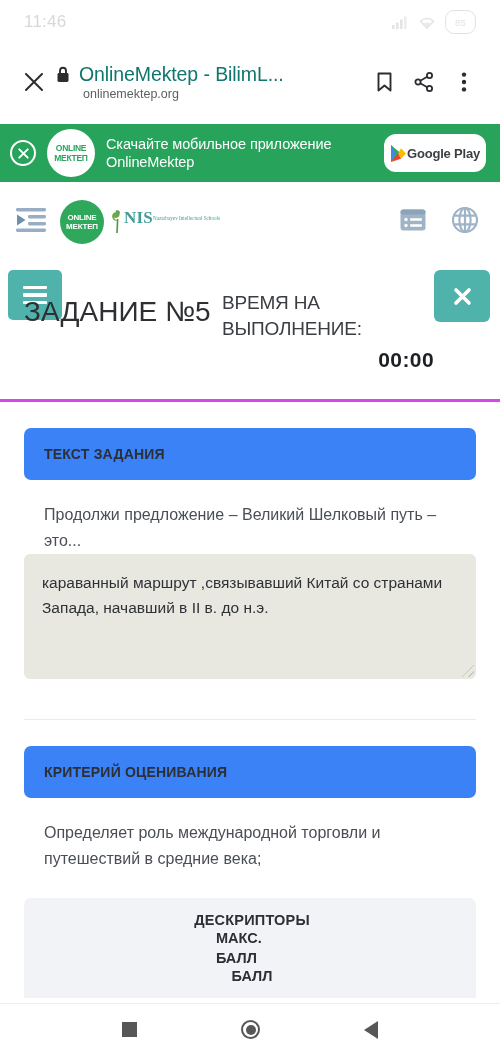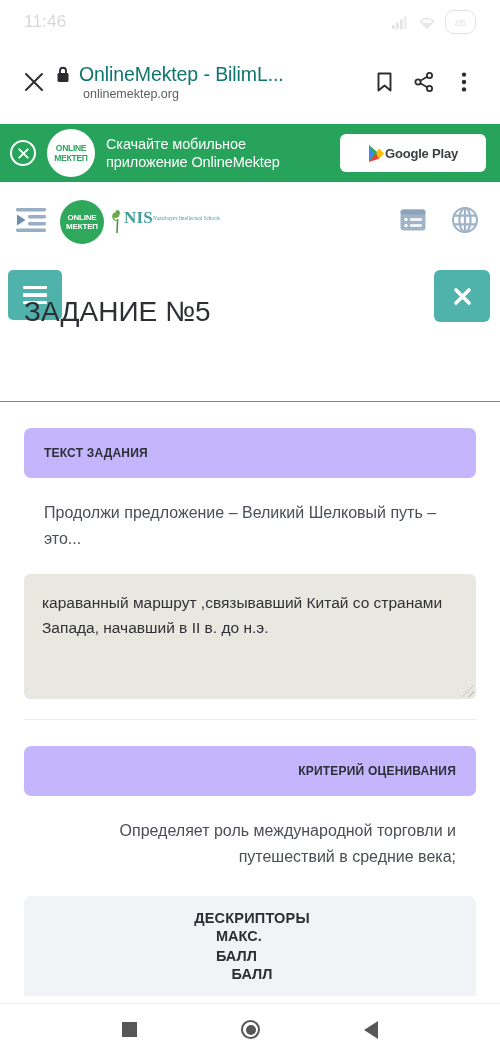--- a/index.html
+++ b/index.html
@@ -65,22 +65,22 @@
     display: flex; flex-direction: column; align-items: center; justify-content: center;
     flex: none;
   }
   .promo-logo span {
     color: #2ba45e; font-size: 8.5px; font-weight: 700; letter-spacing: -.3px; line-height: 10px;
   }
   .promo-text {
     flex: 1 1 auto; color: #ffffff; font-size: 14.5px; line-height: 18px; letter-spacing: -.1px;
   }
   .gplay-btn {
-    background: #ffffff; border-radius: 6px; flex: none;
-    height: 38px; padding: 0 28px;
+    background: #ffffff; border-radius: 12px; flex: none;
+    height: 38px; padding: 0 6px;
     display: flex; align-items: center; 
   }
   .gplay-label { font-size: 13px; color: #3c4043; font-weight: 600; letter-spacing: -.2px; }
 
   
   .site-nav {
     height: 80px; width: 100%;
     display: flex; align-items: center;
     padding: 0 22px 0 16px;
     background: #ffffff;
@@ -97,21 +97,21 @@
   .nis { display: flex; align-items: flex-start; gap: 1px; }
   .nis-txt { display: flex; flex-direction: row; align-items: center; line-height: 1; }
   .nis-main { font-family: "Liberation Serif", serif; font-size: 17px; font-weight: 700; color: #3f9e9a; letter-spacing: .2px; }
   .nis-sub { font-family: "Liberation Serif", serif; font-size: 5.2px; color: #3f9e9a; line-height: 6.2px; text-align: center; margin-top: 1px; }
   .nav-right { margin-left: auto; display: flex; align-items: center; gap: 26px; }
 
   
   .task-head {
     position: relative; width: 100%; height: 140px;
     background: #ffffff; padding: 0 24px;
-    border-bottom: 1px solid #d946ef;
+    border-bottom: 3px solid #d946ef;
   }
   .btn-burger {
     position: absolute; left: 8px; top: 8px;
     width: 54px; height: 50px; border-radius: 5px; background: #4fb3ac;
     display: flex; align-items: center; justify-content: center;
   }
   .burger-lines { display: flex; flex-direction: column; gap: 4px; }
   .burger-lines i { display: block; width: 24px; height: 3.2px; background: #fff; border-radius: 1px; }
   .btn-close-task {
     position: absolute; right: 10px; top: 8px;
@@ -129,31 +129,31 @@
   .timer-label {
     font-size: 19px; line-height: 26px; color: #3a3d42; font-weight: 400; letter-spacing: -.2px;
   }
   .timer-value {
     font-size: 21px; font-weight: 700; color: #1e2024; text-align: right; margin-top: 6px; letter-spacing: .4px;
   }
 
   
   .content { padding: 0 24px; }
   .section { padding-top: 26px; }
-  .section.divided { border-top: 1px solid #ebebeb; margin-top: 20px; text-align: right; }
+  .section.divided { border-top: 1px solid #ebebeb; margin-top: 40px; }
   .sec-head {
-    background: #c4b5fd; border-radius: 7px;
-    padding: 18px 20px; font-size: 12px; font-weight: 700;
+    background: #3b82f6; border-radius: 7px;
+    padding: 18px 20px; font-size: 14px; font-weight: 700;
     color: #2c2f36; letter-spacing: .2px;
   }
   .sec-body {
     padding: 22px 20px 0 20px; font-size: 16px; line-height: 26px; color: #4a4e55;
   }
   .answer-box {
-    margin-top: 22px; background: #e8e7e0; border-radius: 6px;
+    background: #e8e7e0; border-radius: 6px;
     padding: 16px 18px 16px 18px; height: 125px;
     font-size: 15.5px; line-height: 25px; color: #2e3136;
     position: relative; overflow: hidden;
   }
   .answer-grip {
     position: absolute; right: 2px; bottom: 2px; width: 12px; height: 12px;
     background:
       linear-gradient(135deg, transparent 46%, #c9c8c0 46%, #c9c8c0 54%, transparent 54%),
       linear-gradient(135deg, transparent 72%, #c9c8c0 72%, #c9c8c0 80%, transparent 80%);
   }
@@ -321,20 +321,24 @@
 
 <div class="task-head">
   <div class="btn-burger">
     <div class="burger-lines">
         <i></i>
         <i></i>
         <i></i>
       </div>
   </div>
   <div class="task-title">ЗАДАНИЕ №5</div>
+  <div class="timer-wrap">
+    <div class="timer-label">ВРЕМЯ НА ВЫПОЛНЕНИЕ:</div>
+    <div class="timer-value">00:00</div>
+  </div>
   <div class="btn-close-task">
     <svg width="19" height="19" viewBox="0 0 19 19">
       <path d="M3 3 L16 16 M16 3 L3 16" stroke="#ffffff" stroke-width="3.6" stroke-linecap="round"></path>
     </svg>
   </div>
 </div>
 
 <div class="content">
 
   <div class="section">

